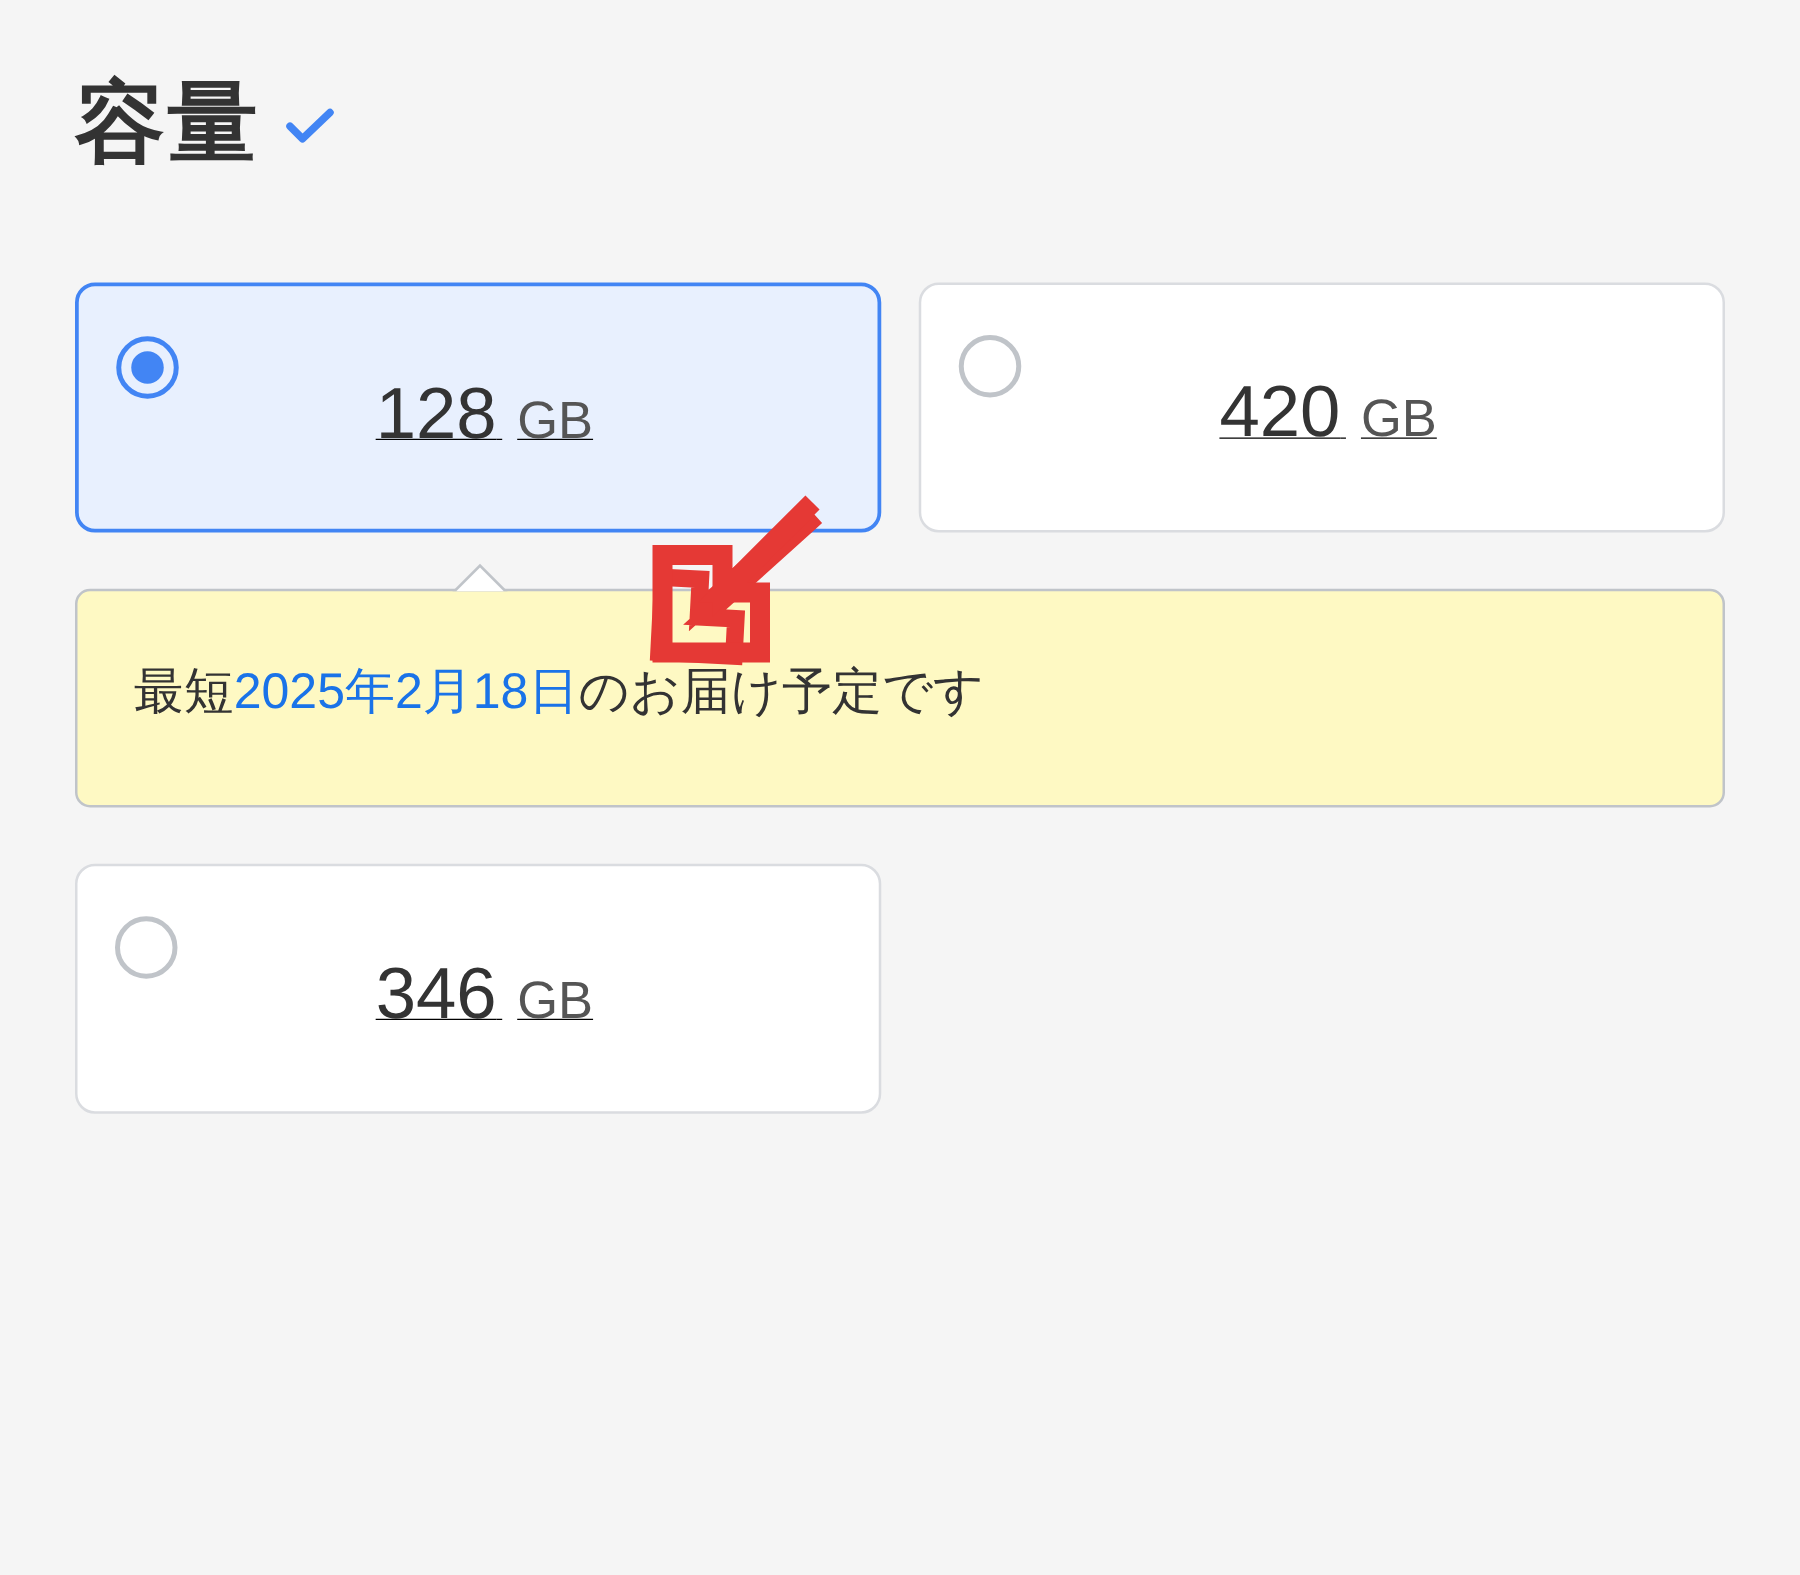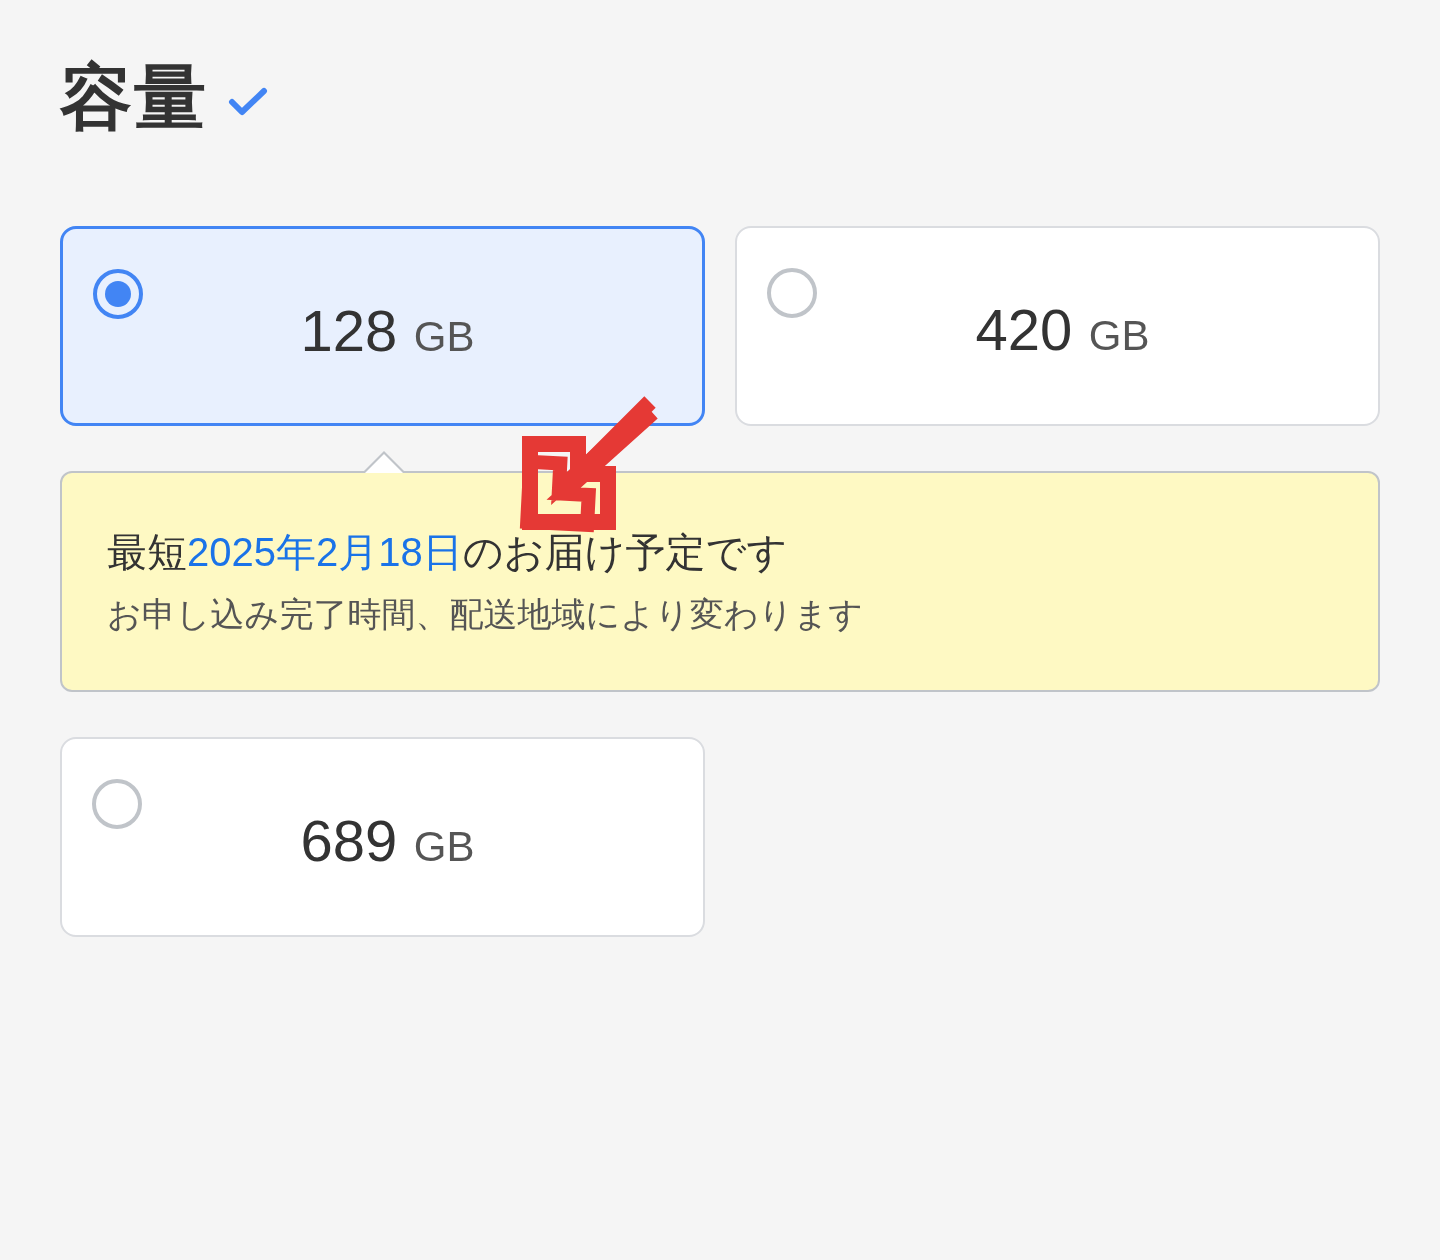--- a/index.html
+++ b/index.html
@@ -42,20 +42,21 @@
     .option-card {
       background: #fff;
       border: 2px solid #dadce0;
       border-radius: 16px;
       padding: 40px 30px 50px 30px;
       display: flex;
       align-items: flex-start;
       min-height: 200px;
       cursor: pointer;
       position: relative;
+      text-decoration: underline;
     }
     .option-card.selected {
       background: #e8f0fe;
       border: 3px solid #4285f4;
     }
     .radio {
       width: 50px;
       height: 50px;
       border: 4px solid #c0c4c9;
       border-radius: 50%;
@@ -172,27 +173,26 @@
       <span class="capacity-value">420</span>
       <span class="capacity-unit">GB</span>
     </div>
   </div>
 
   <div class="tooltip">
     <div class="tooltip-arrow"></div>
     <div class="tooltip-line1">
       <span>最短</span><span class="tooltip-date">2025年2月18日</span><span>のお届け予定です</span>
     </div>
-    <div class="tooltip-line2">お申し込み完了時間、配送地域により変わります</div>
   </div>
 
   <div class="option-card">
     <div class="radio"></div>
     <div class="option-label">
-      <span class="capacity-value">689</span>
+      <span class="capacity-value">346</span>
       <span class="capacity-unit">GB</span>
     </div>
   </div>
 
 
 </div>
 
 <div class="annotation-arrow">
   <svg width="180" height="180" viewBox="0 0 180 180">
     <g transform="rotate(0 90 90)">

